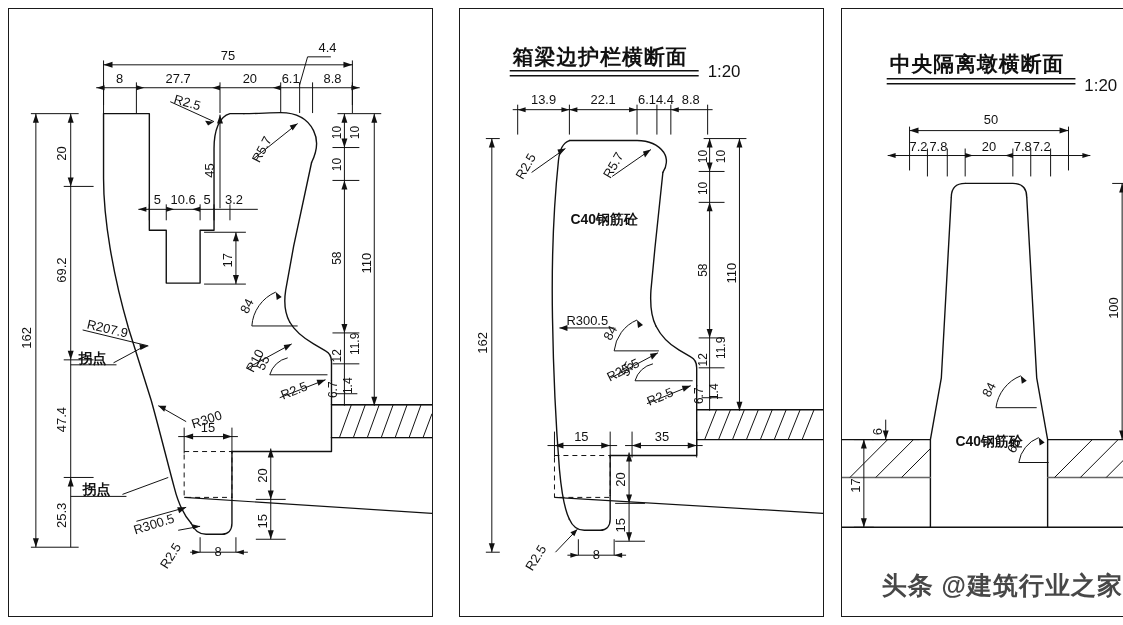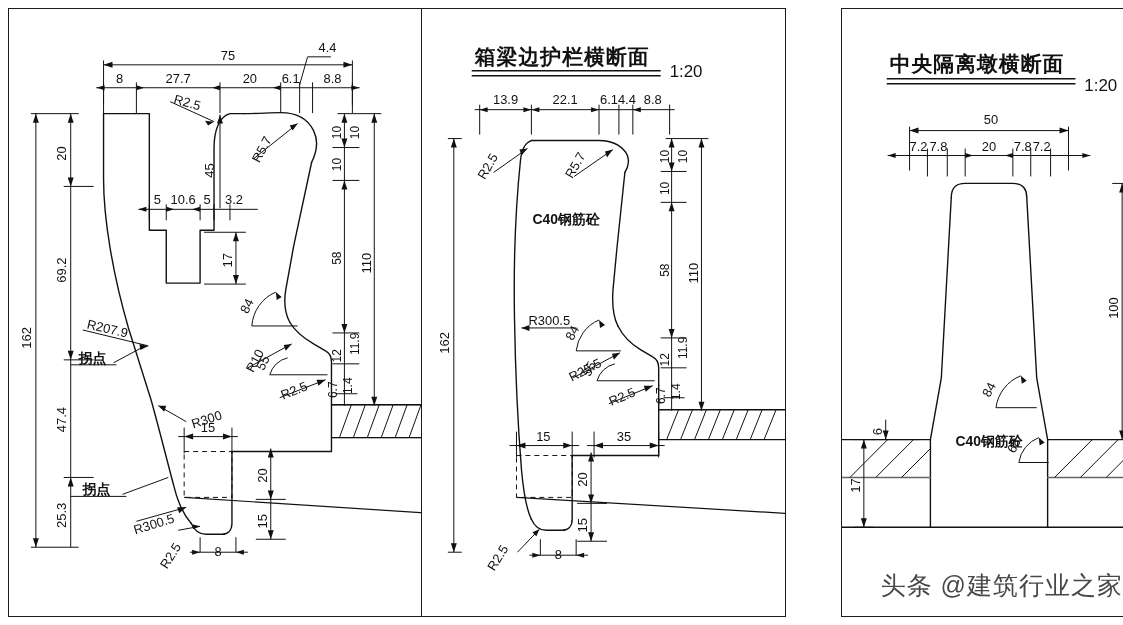--- a/index.html
+++ b/index.html
@@ -1,30 +1,30 @@
 <!DOCTYPE html>
 <html><head>
 <meta charset="utf-8">
 <style>
   html,body{margin:0;padding:0;background:#ffffff;}
   body{font-family:"Liberation Sans","DejaVu Sans",sans-serif;}
   #sheet{position:relative;width:1123px;height:625px;background:#ffffff;overflow:hidden;}
   .panel{position:absolute;top:8px;height:609px;border:1px solid #1a1a1a;background:#fff;box-sizing:border-box;}
   #panel-left{left:8px;width:425px;}
-  #panel-mid{left:421px;width:365px;}
+  #panel-mid{left:459px;width:365px;}
   #panel-right{left:841px;width:301px;}
   .svgwrap{position:absolute;inset:0;}
   svg{display:block;width:100%;height:100%;}
   .ttl{font-size:21px;font-weight:bold;letter-spacing:1px;}
   .scl{font-size:17px;}
   text{font-family:"Liberation Sans","DejaVu Sans",sans-serif;fill:#111;}
   .dim{font-size:13px;}
   .dimsm{font-size:12px;}
   .cn{font-size:14px;font-weight:bold;}
-  .wm{position:absolute;right:18px;bottom:14px;font-size:25px;font-weight:normal;color:#3a3a3a;
+  .wm{position:absolute;right:18px;bottom:14px;font-size:25px;font-weight:bold;color:#3a3a3a;
       letter-spacing:1px;opacity:.93;white-space:nowrap;}
 </style>
 </head>
 <body>
 
 <div id="sheet">
 
   <div class="panel" id="panel-left">
     <div class="svgwrap">
       <svg viewBox="0 0 425 609" preserveAspectRatio="none">

